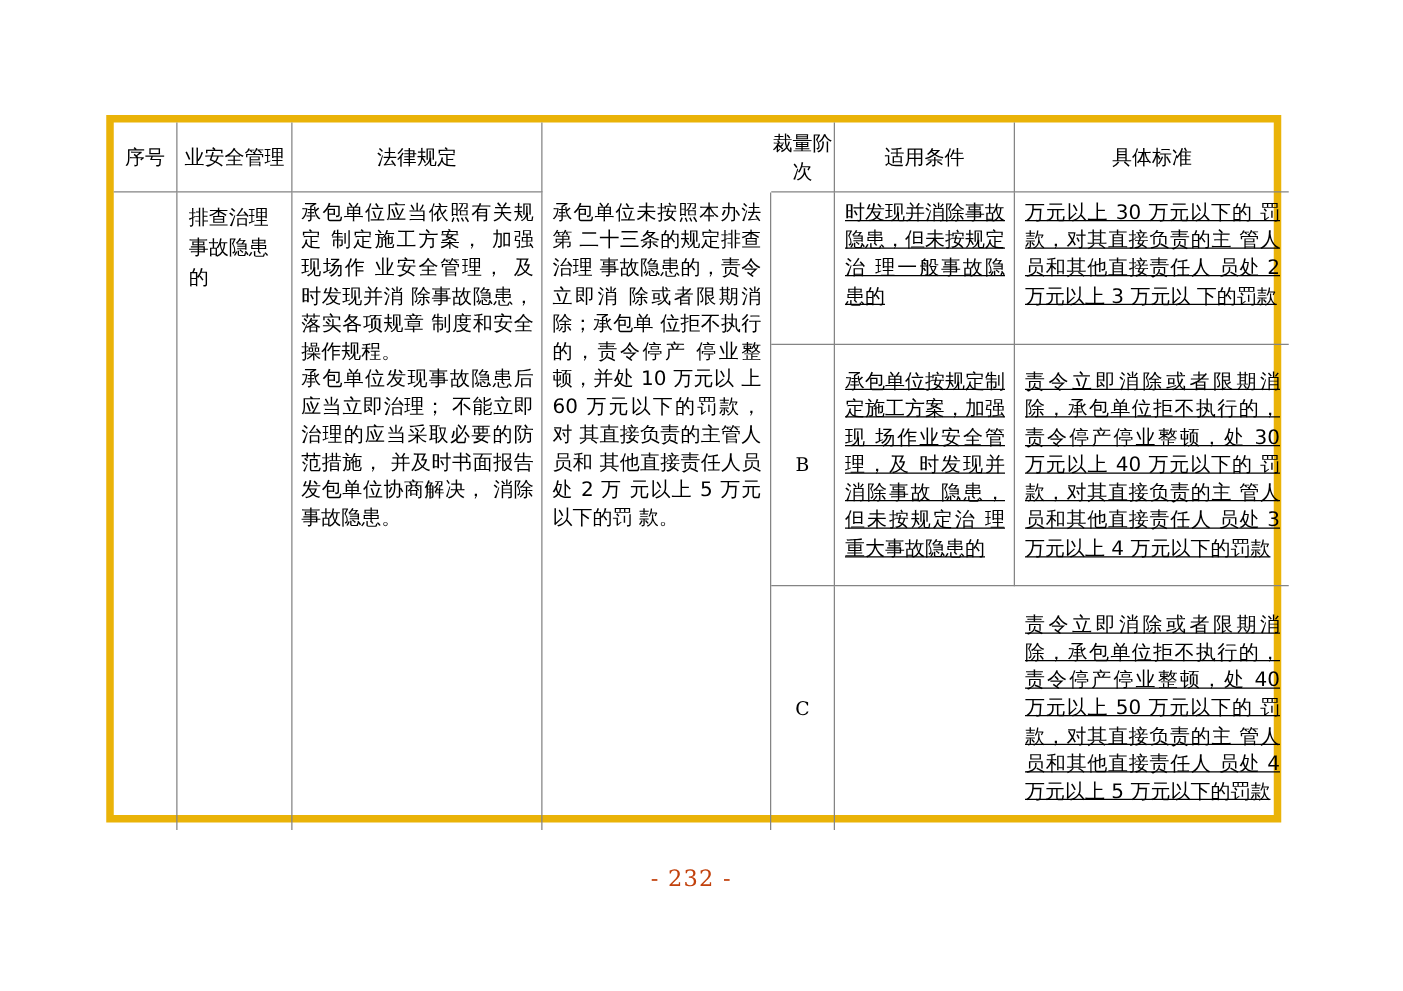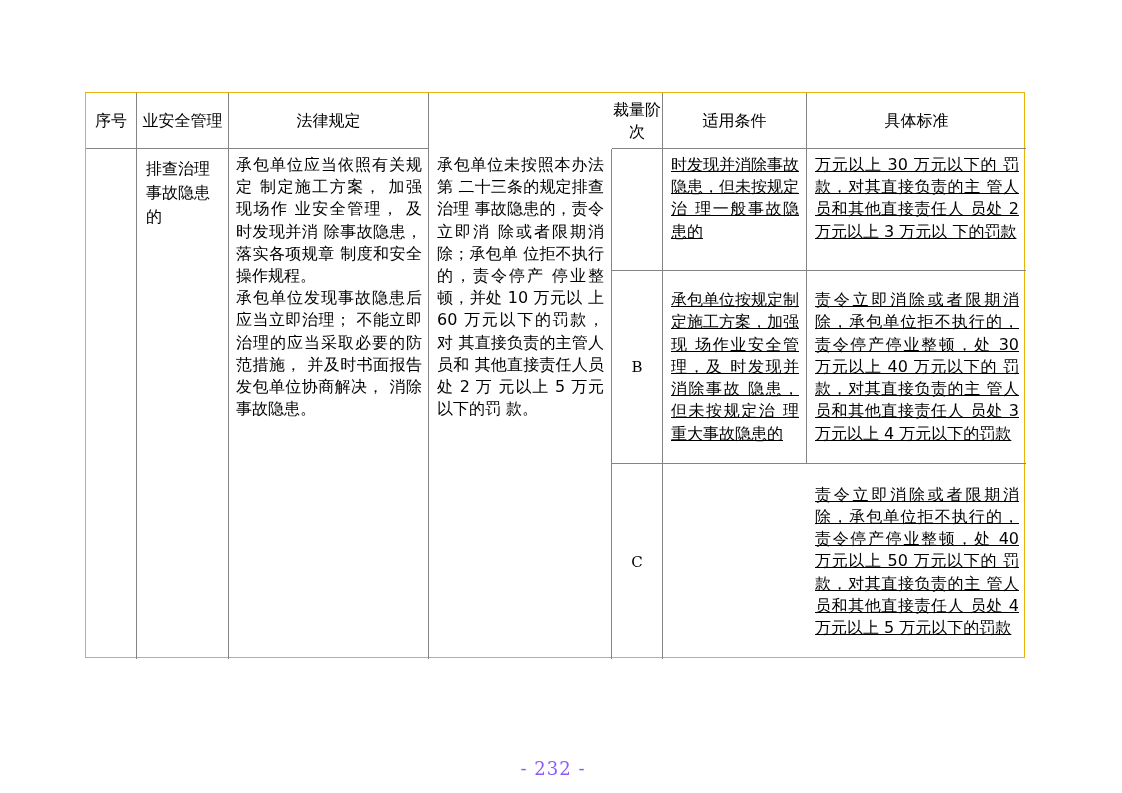--- a/index.html
+++ b/index.html
@@ -10,21 +10,21 @@
     color:#000000;
   }
 
   .doc-table {
     position:absolute;
     left:85px; top:92px;
     width:940px; height:566px;
     display:grid;
     grid-template-columns:51px 92px 200px 183px 51px 144px 219px;
     grid-template-rows:56px 122px 193px 195px;
-    border:1px solid #eab308;
+    border:6px solid #eab308;
     background:#ffffff;
   }
 
   .cell {
     border-right:1px solid #848484;
     border-bottom:1px solid #848484;
     overflow:hidden;
   }
   .cell.last-col { border-right:none; }
   .cell.last-row { border-bottom:none; }
@@ -58,26 +58,26 @@
 
   .r2 { grid-row:2; }
   .r3 { grid-row:3; }
   .r4 { grid-row:4; }
   .col5 { grid-column:5; }
   .col6 { grid-column:6; }
   .col7 { grid-column:7; }
 
   .page-number {
     position:absolute;
-    top:758px; left:0; width:1106px;
+    top:693px; left:0; width:1106px;
     text-align:center;
     font-family:"DejaVu Serif", serif;
     font-size:18px;
     letter-spacing:1px;
-    color:#8b5cf6;
+    color:#c2410c;
   }
 </style>
 </head>
 <body>
 
 <div class="doc-table">
 
   <div class="cell th" style="grid-column:1; grid-row:1;">序号</div>
   <div class="cell th" style="grid-column:2; grid-row:1;">业安全管理</div>
   <div class="cell th" style="grid-column:3; grid-row:1;">法律规定</div>

